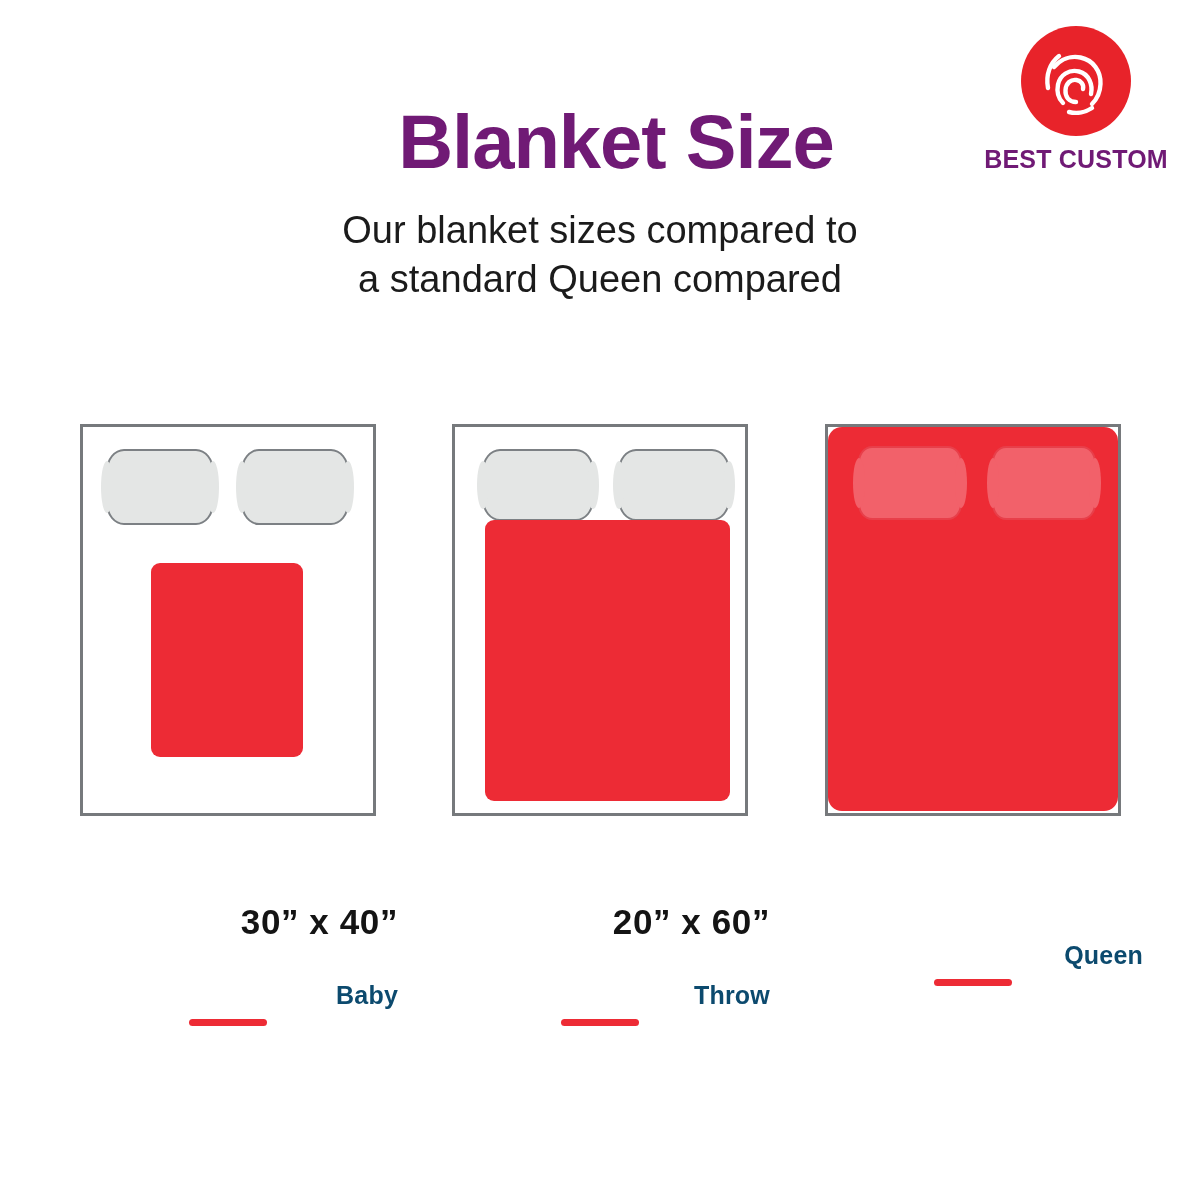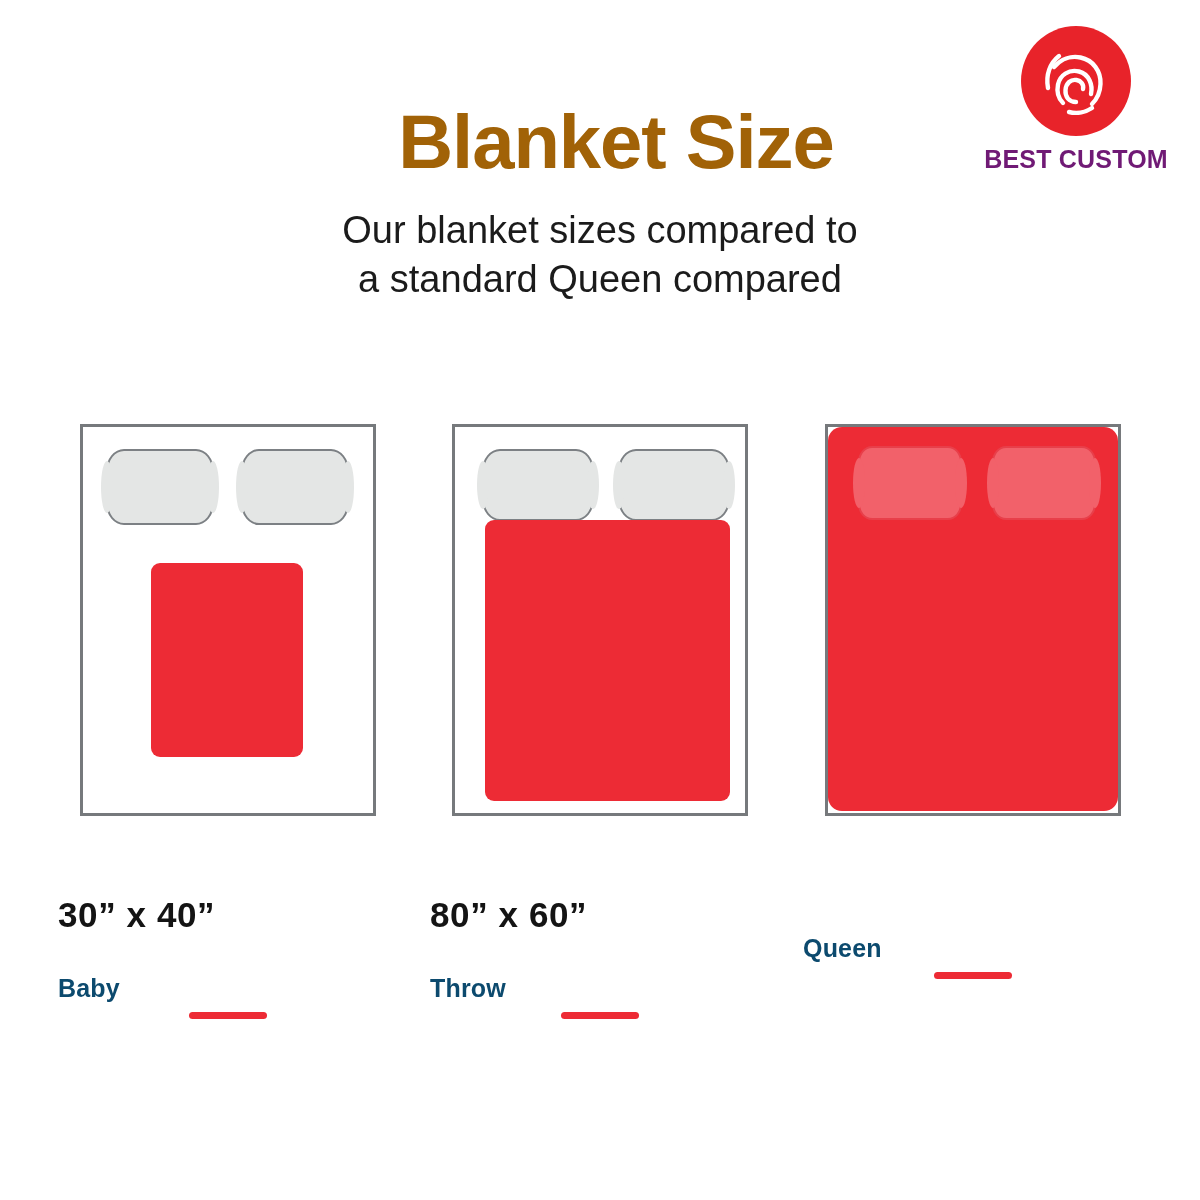--- a/index.html
+++ b/index.html
@@ -51,21 +51,21 @@
     position: absolute;
     top: 104px;
     left: 0;
     width: 1200px;
     text-align: center;
   }
   .page-title {
     font-size: 76px;
     line-height: 1.0;
     font-weight: 700;
-    color: #a16207;
+    color: #701a75;
     letter-spacing: -1px;
     margin: 0;
     font-family: "Liberation Sans", sans-serif;
     padding-left: 32px;
   }
   .page-subtitle {
     margin: 26px 0 8px 0;
     font-size: 38px;
     line-height: 1.28;
     font-weight: 400;
@@ -143,23 +143,23 @@
   
   .captions {
     position: absolute;
     top: 895px;
     left: 0;
     width: 1200px;
     height: 160px;
   }
   .caption-col {
     position: absolute;
-    top: 0;
+    top: 7px;
     width: 340px;
-    text-align: left;
+    text-align: right;
   }
   .caption-col.c1 { left: 58px; }
   .caption-col.c2 { left: 430px; }
   .caption-col.c3 { left: 803px; }
 
   .caption-dims {
     font-size: 35px;
     font-weight: 700;
     color: #141414;
     letter-spacing: 0.6px;
@@ -235,21 +235,21 @@
 
 <div class="captions">
 
   <div class="caption-col c1">
     <div class="caption-dims">30” x 40”</div>
     <div class="caption-name">Baby</div>
     <div class="caption-rule"></div>
   </div>
 
   <div class="caption-col c2">
-    <div class="caption-dims">80” x 60”</div>
+    <div class="caption-dims">20” x 60”</div>
     <div class="caption-name">Throw</div>
     <div class="caption-rule"></div>
   </div>
 
   <div class="caption-col c3">
     <div class="caption-name">Queen</div>
     <div class="caption-rule"></div>
   </div>
 
 </div>

